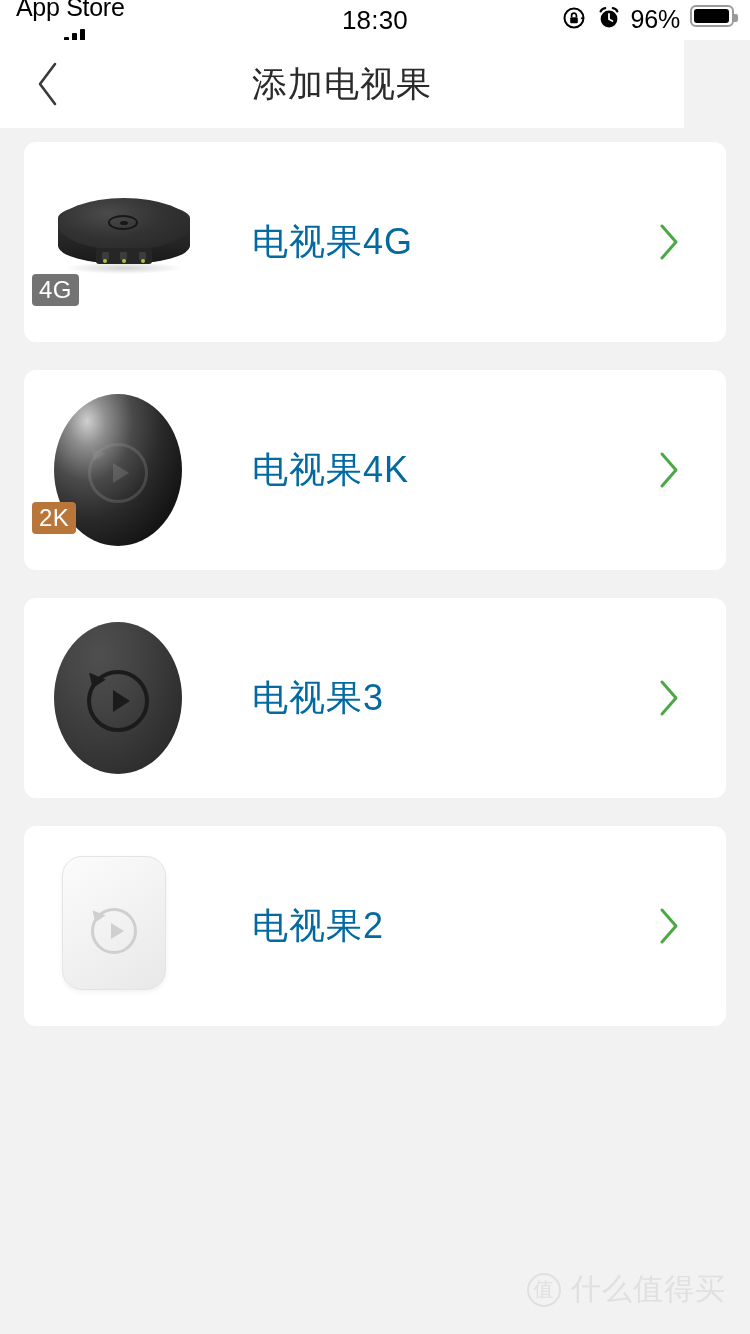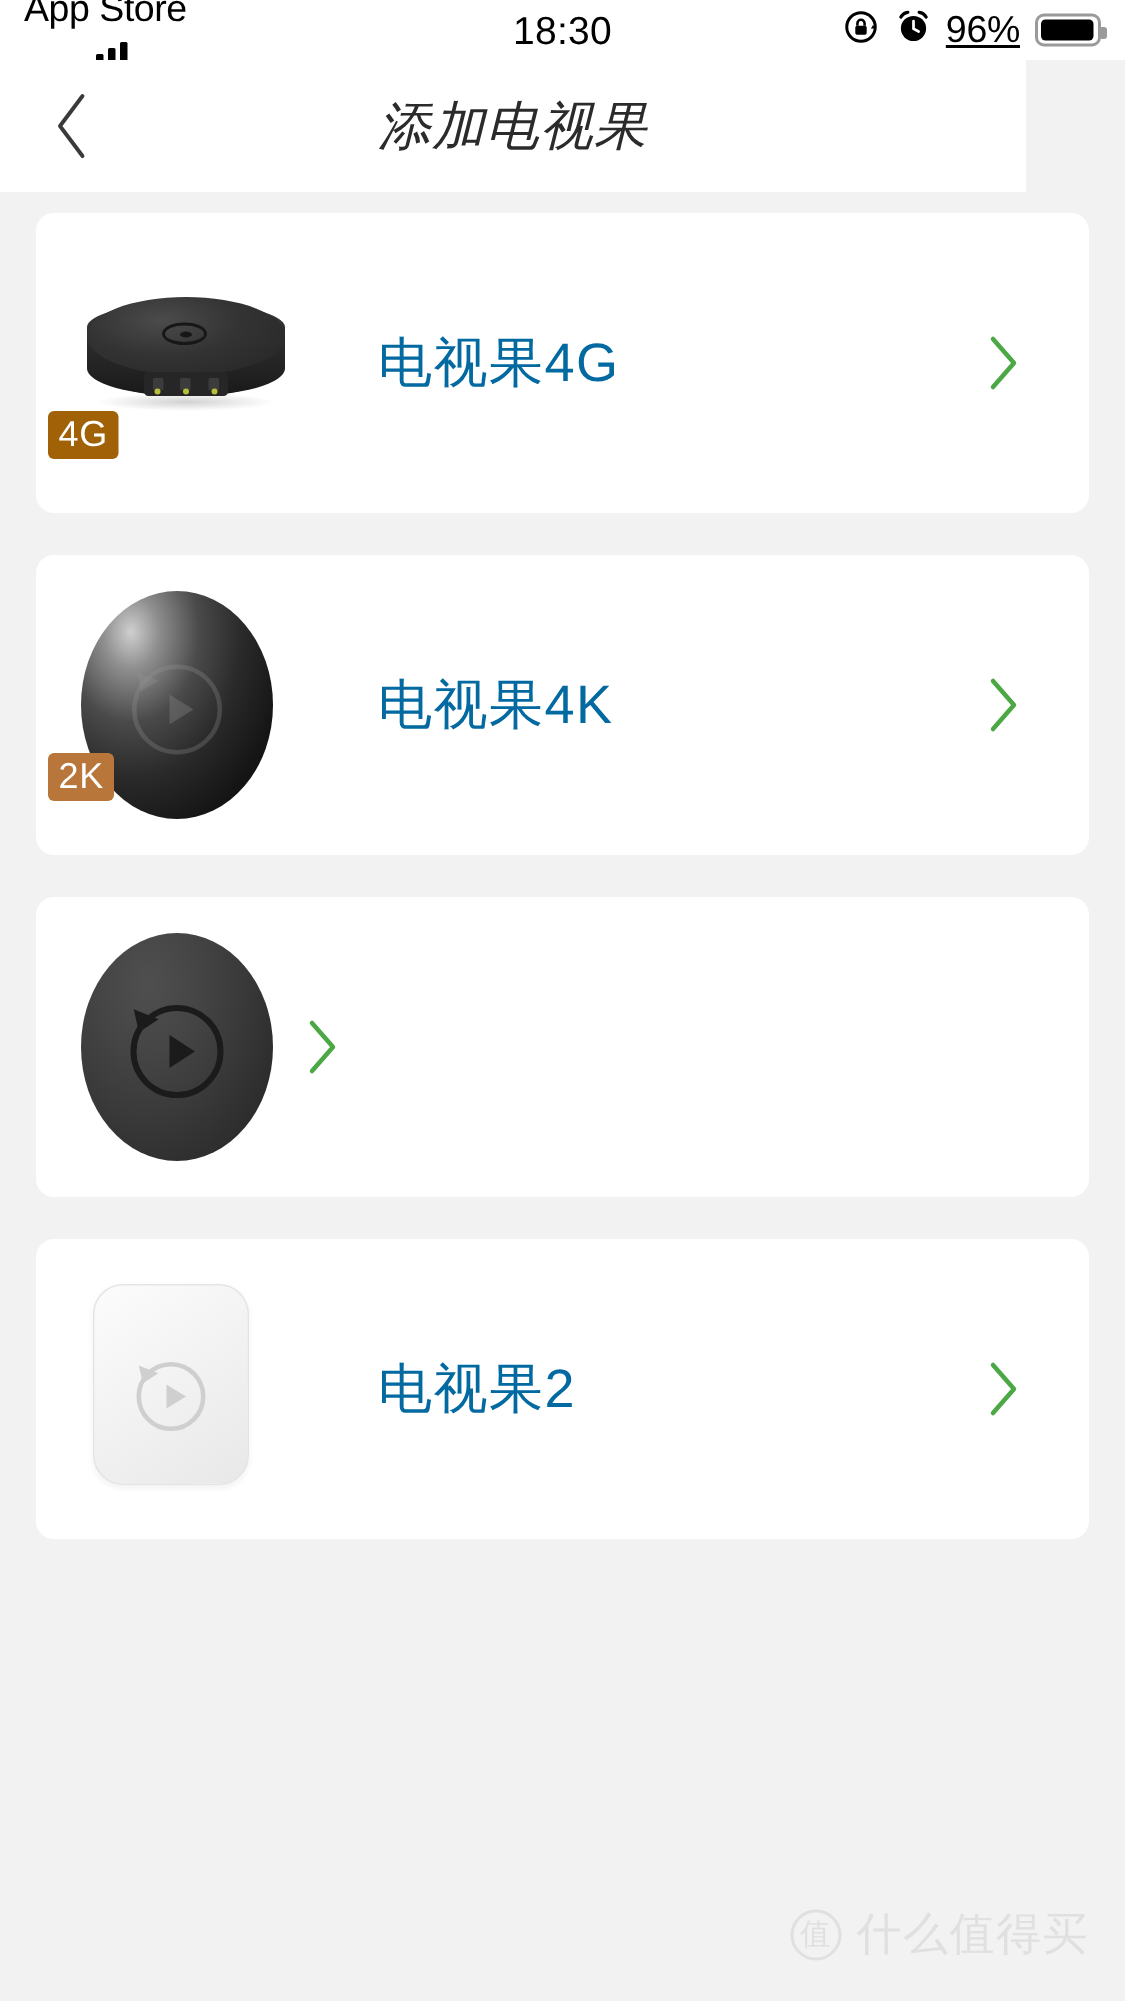--- a/index.html
+++ b/index.html
@@ -30,38 +30,38 @@
   .sig i:nth-child(2){height:11px;}
   .sig i:nth-child(3){height:15px;}
   .sig i:nth-child(4){height:19px;}
   .wifi{ margin-left:2px; }
   .sb-center{
     position:absolute; left:0; right:0; top:0; height:40px;
     display:flex; align-items:center; justify-content:center;
     font-size:26px; font-weight:400; letter-spacing:0.2px;
   }
   .sb-right{
-    margin-left:auto; display:flex; align-items:center; gap:10px;
-    position:relative; z-index:2;text-decoration:underline;
+    margin-left:auto; display:flex; gap:10px;
+    position:relative; z-index:2;
   }
   .batt-pct{ font-size:25px; letter-spacing:-0.2px; }
   .batt{
     width:44px; height:22px; border:2px solid #9a9a9a; border-radius:6px;
     position:relative; display:flex; align-items:center; padding:2px;
   }
   .batt:after{
     content:""; position:absolute; right:-6px; top:7px;
     width:4px; height:8px; background:#9a9a9a; border-radius:0 2px 2px 0;
   }
   .batt span{ display:block; height:100%; background:#000; border-radius:3px; }
 
   
   .navbar{
     position:absolute; top:40px; left:0; width:684px; height:88px;
-    background:#fff; display:flex; align-items:center;font-style:italic;
+    background:#fff; display:flex; align-items:center;
   }
   .nav-back{
     width:96px; height:88px; display:flex; align-items:center;
     justify-content:center; cursor:pointer;
   }
   .nav-title{
     position:absolute; left:0; right:0; text-align:center;
     font-size:35px; color:#2b2b2b; letter-spacing:1px;
     pointer-events:none;
   }
@@ -344,21 +344,21 @@
                 <i></i>
               </div>
             <div class="puck-leds">
                 <i></i>
                 <i></i>
                 <i></i>
               </div>
             <div class="puck-shadow"></div>
           </div>
         </div>
-        <div class="badge" style="background:#a16207">4G</div>
+        <div class="badge" style="background:#737373">4G</div>
       </div>
       <div class="dev-name">电视果4G</div>
       <div class="chev">
         <svg width="22" height="38" viewBox="0 0 22 38">
           <path d="M4 3 L18 19 L4 35" fill="none" stroke="#4ca845" stroke-width="3" stroke-linecap="round" stroke-linejoin="round"></path>
         </svg>
       </div>
     </div>
 
     <div class="card">
@@ -381,20 +381,21 @@
 
     <div class="card">
       <div class="thumb">
         <div class="thumb-inner">
           <div class="egg">
             <div class="play"></div>
             <div class="tail"></div>
           </div>
         </div>
       </div>
+      <div class="dev-name">电视果3</div>
       <div class="chev">
         <svg width="22" height="38" viewBox="0 0 22 38">
           <path d="M4 3 L18 19 L4 35" fill="none" stroke="#4ca845" stroke-width="3" stroke-linecap="round" stroke-linejoin="round"></path>
         </svg>
       </div>
     </div>
 
     <div class="card">
       <div class="thumb">
         <div class="thumb-inner">

